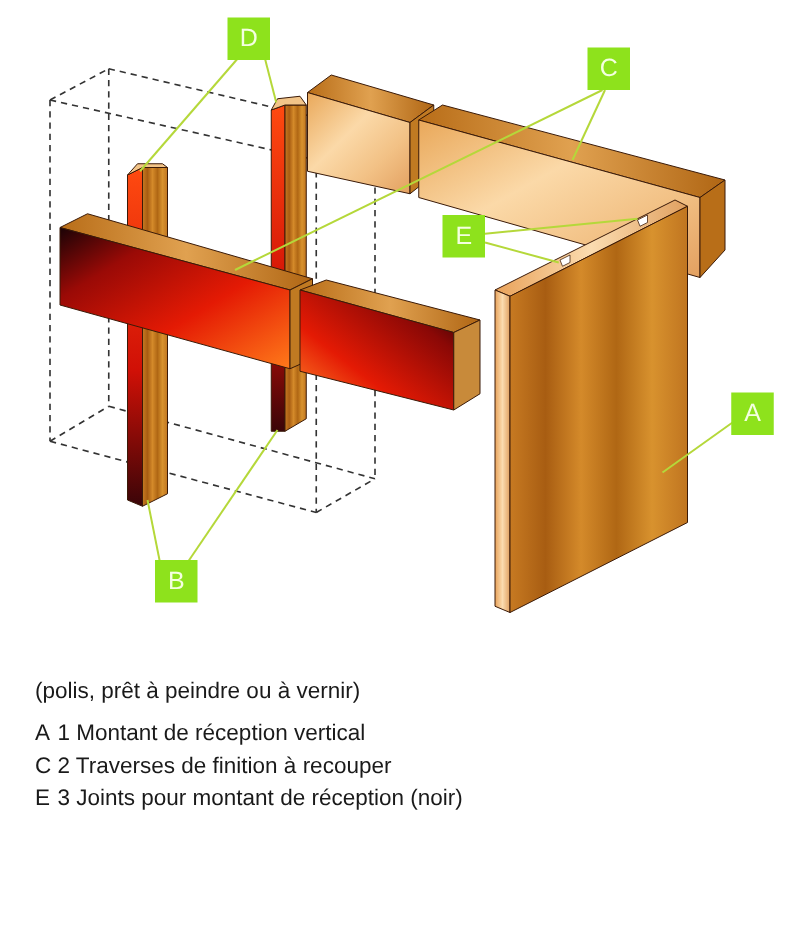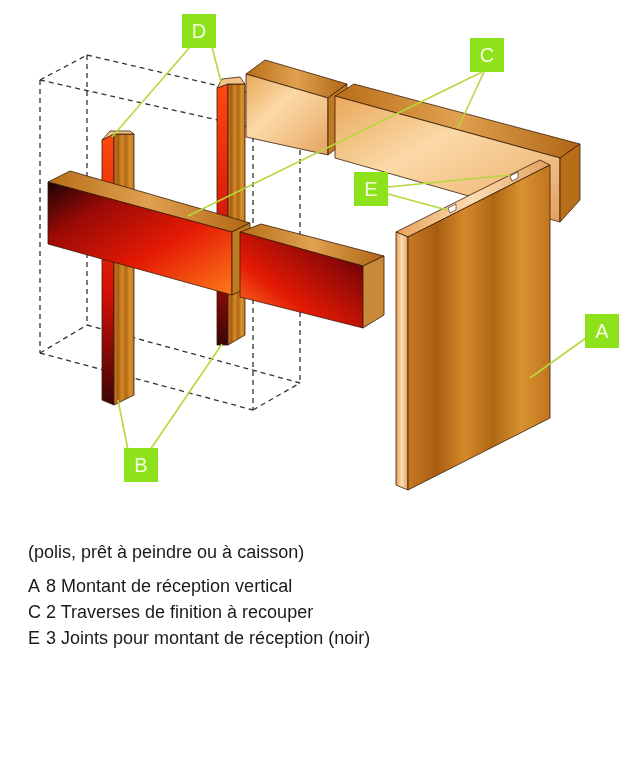--- a/index.html
+++ b/index.html
@@ -135,19 +135,19 @@
   </svg>
 
   <div class="callout" style="left:182px;top:14px;">D</div>
   <div class="callout" style="left:470px;top:38px;">C</div>
   <div class="callout" style="left:354px;top:172px;">E</div>
   <div class="callout" style="left:585px;top:314px;">A</div>
   <div class="callout" style="left:124px;top:448px;">B</div>
 </div>
 
 <div id="legend">
-  <p class="title">(polis, prêt à peindre ou à caisson)</p>
+  <p class="title">(polis, prêt à peindre ou à vernir)</p>
   <ul>
-    <li><span class="key">A</span><span>8 Montant de réception vertical</span></li>
+    <li><span class="key">A</span><span>1 Montant de réception vertical</span></li>
     <li><span class="key">C</span><span>2 Traverses de finition à recouper</span></li>
     <li><span class="key">E</span><span>3 Joints pour montant de réception (noir)</span></li>
   </ul>
 </div>
 
 </body></html>

